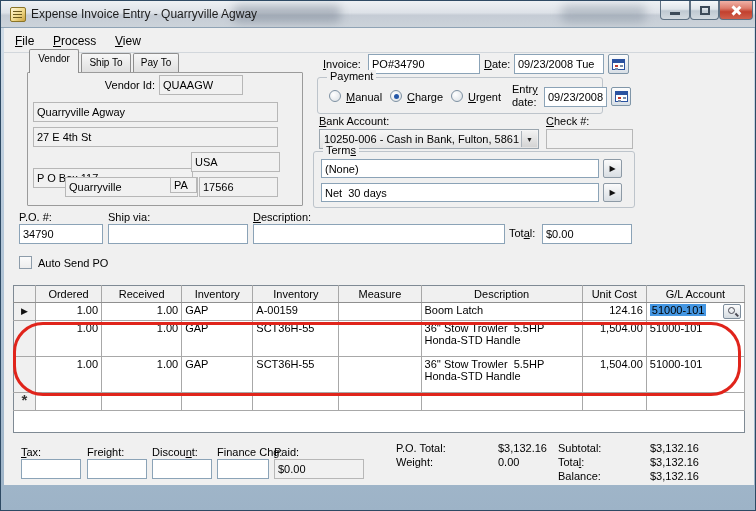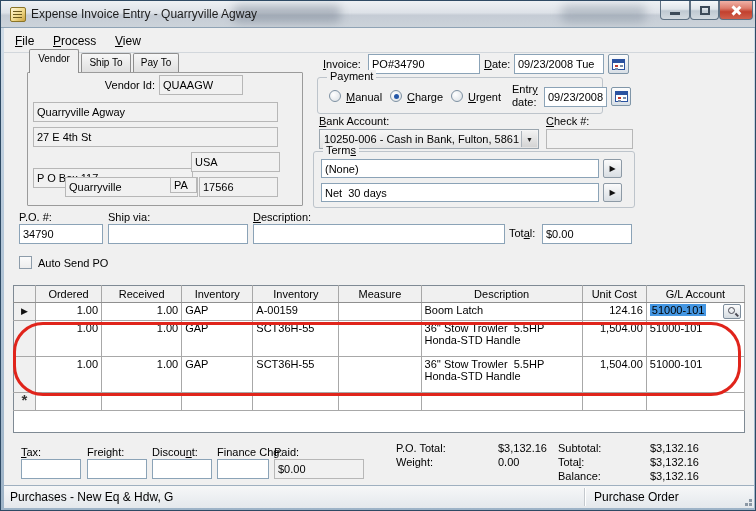--- a/index.html
+++ b/index.html
@@ -290,20 +290,14 @@
   <div class="lbl ra" style="left:497px;top:441px;width:100px;">$3,132.16</div>
   <div class="lbl ra" style="left:557px;top:441px;width:90px;">Subtotal:</div>
   <div class="lbl ra" style="left:649px;top:441px;width:88px;">$3,132.16</div>
   <div class="lbl ra" style="left:395px;top:455px;width:100px;">Weight:</div>
   <div class="lbl ra" style="left:497px;top:455px;width:100px;">0.00</div>
   <div class="lbl ra" style="left:557px;top:455px;width:90px;"><span>Tota</span><span class="u">l</span><span>:</span></div>
   <div class="lbl ra" style="left:649px;top:455px;width:88px;">$3,132.16</div>
   <div class="lbl ra" style="left:557px;top:469px;width:90px;">Balance:</div>
   <div class="lbl ra" style="left:649px;top:469px;width:88px;">$3,132.16</div>
 
-  <div class="statusbar">
-    <div style="position:absolute;left:6px;top:4px;white-space:nowrap;">Purchases - New Eq &amp; Hdw, G</div>
-    <div class="status-div" style="left:580px;"></div>
-    <div style="position:absolute;left:590px;top:4px;white-space:nowrap;">Purchase Order</div>
-    <div class="grip"></div>
-  </div>
 
 </div>
 
 </body></html>

